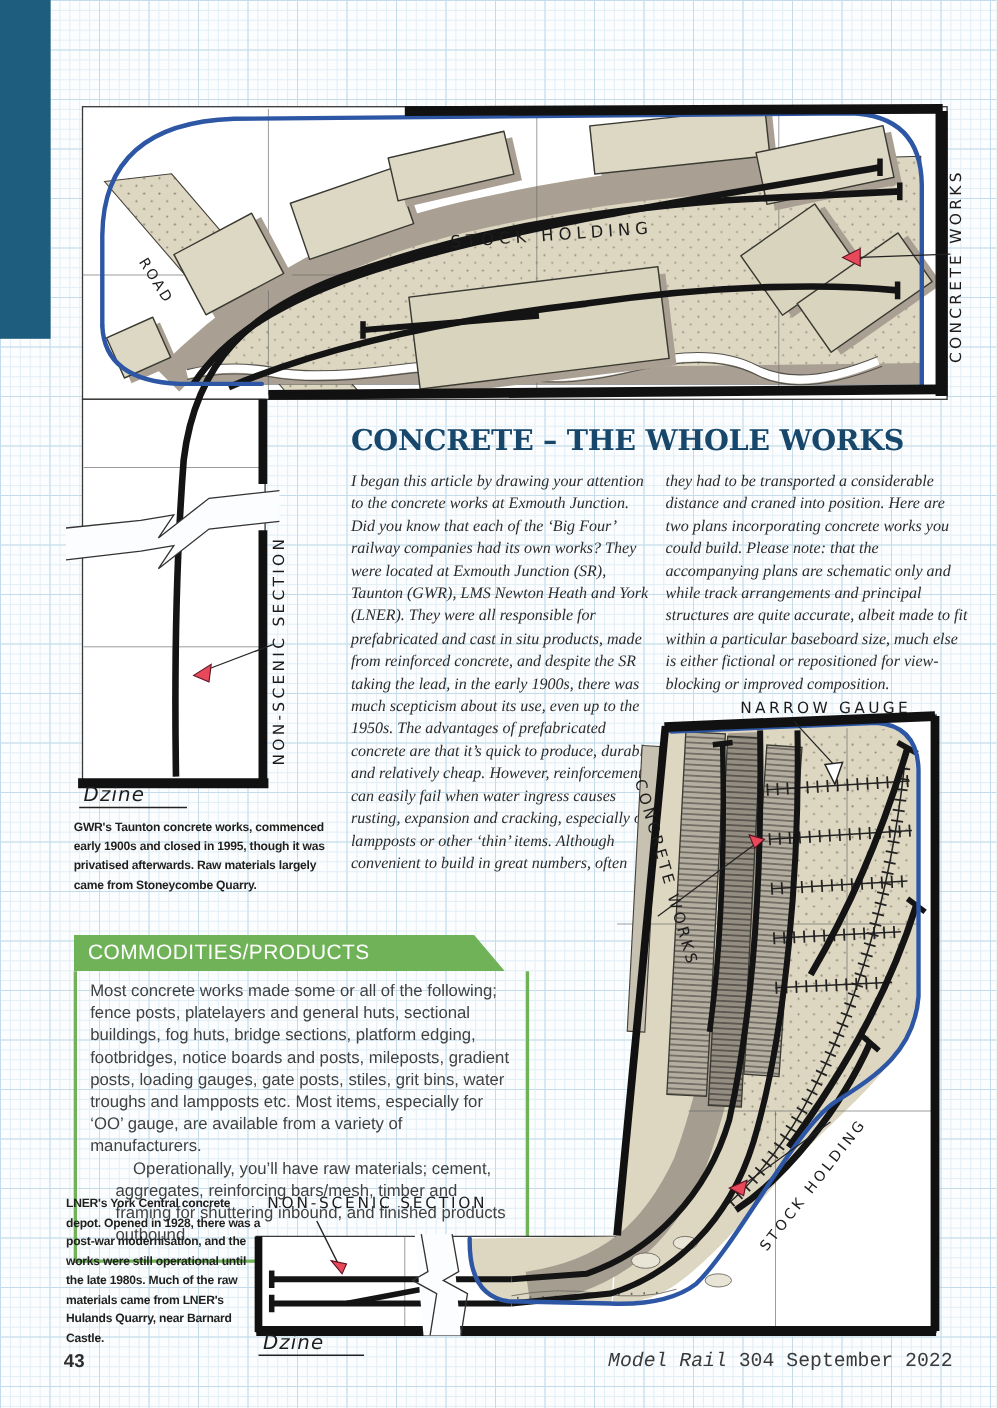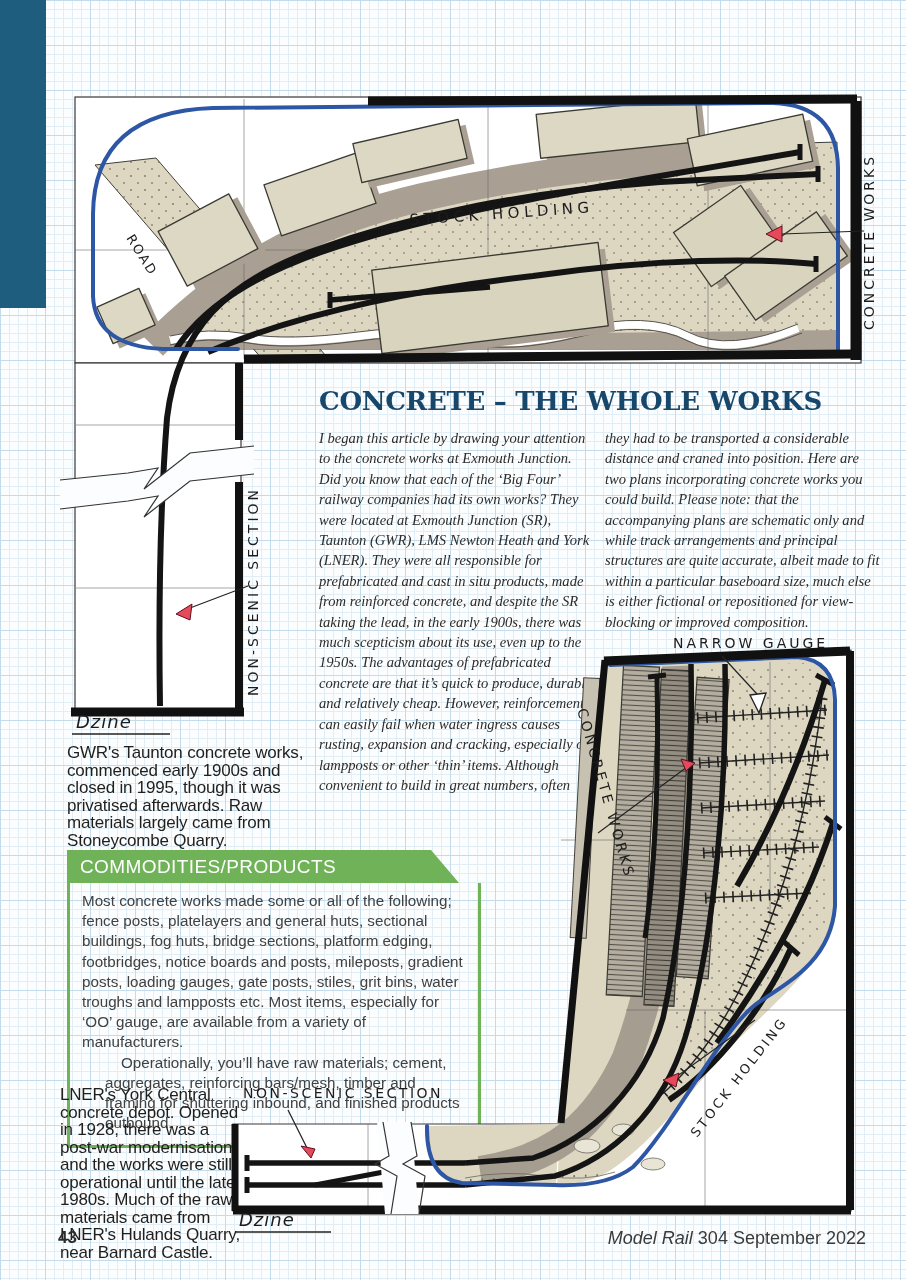--- a/index.html
+++ b/index.html
@@ -22,40 +22,40 @@
   .article h1{
     margin:0 0 12px 0;font-family:"DejaVu Serif",serif;font-weight:bold;
     font-size:26px;letter-spacing:-0.3px;color:#17476b;white-space:nowrap;
   }
   .cols{display:flex;gap:10px;font-style:italic;}
   .col{
     margin:0;width:276px;font-family:"Liberation Serif",serif;
     font-size:14.6px;line-height:20.4px;color:#2b2b2b;text-align:left;
   }
   .caption{
-    position:absolute;margin:0;font-weight:normal;font-size:17px;
+    position:absolute;margin:0;font-weight:bold;font-size:11px;
     line-height:17.5px;color:#1f1f1d;letter-spacing:-0.2px;
   }
   .cap1{left:67px;top:744px;width:242px;}
   .cap2{left:60px;top:1086px;width:182px;}
   .combox{position:absolute;left:67px;top:850px;width:358px;}
   .combox-banner{
     width:392px;height:33px;background:#6fb257;color:#fff;
     font-size:19px;letter-spacing:0.4px;line-height:33px;padding-left:13px;
     box-sizing:border-box;
     clip-path:polygon(0 0, calc(100% - 28px) 0, 100% 100%, 0 100%);
   }
   .combox-body{
     box-sizing:border-box;width:414px;border:3px solid #6fb257;border-top:0;
     padding:8px 12px 12px 12px;background:transparent;
   }
   .combox-body p{margin:0;font-size:15.2px;line-height:20.2px;color:#414141;}
   .combox-body p.indent{text-indent:16px;margin-left:23px;}
   .footer-left{position:absolute;left:58px;top:1228px;font-size:17px;font-weight:bold;color:#2e2e2e;}
-  .footer-right{position:absolute;right:40px;top:1228px;font-size:18px;color:#3a3a3a;}
+  .footer-right{position:absolute;right:40px;top:1228px;font-size:18px;color:#3a3a3a;font-family:Liberation Mono, monospace;}
   .footer-right i{font-style:italic;}
   svg text{fill:#1c1c1c;font-family:"DejaVu Sans",sans-serif;}
   .sig{font-style:italic;font-size:18px;letter-spacing:1px;}
 </style>
 </head>
 <body>
 
 <div class="page">
 
   <div class="corner-bar"></div>

